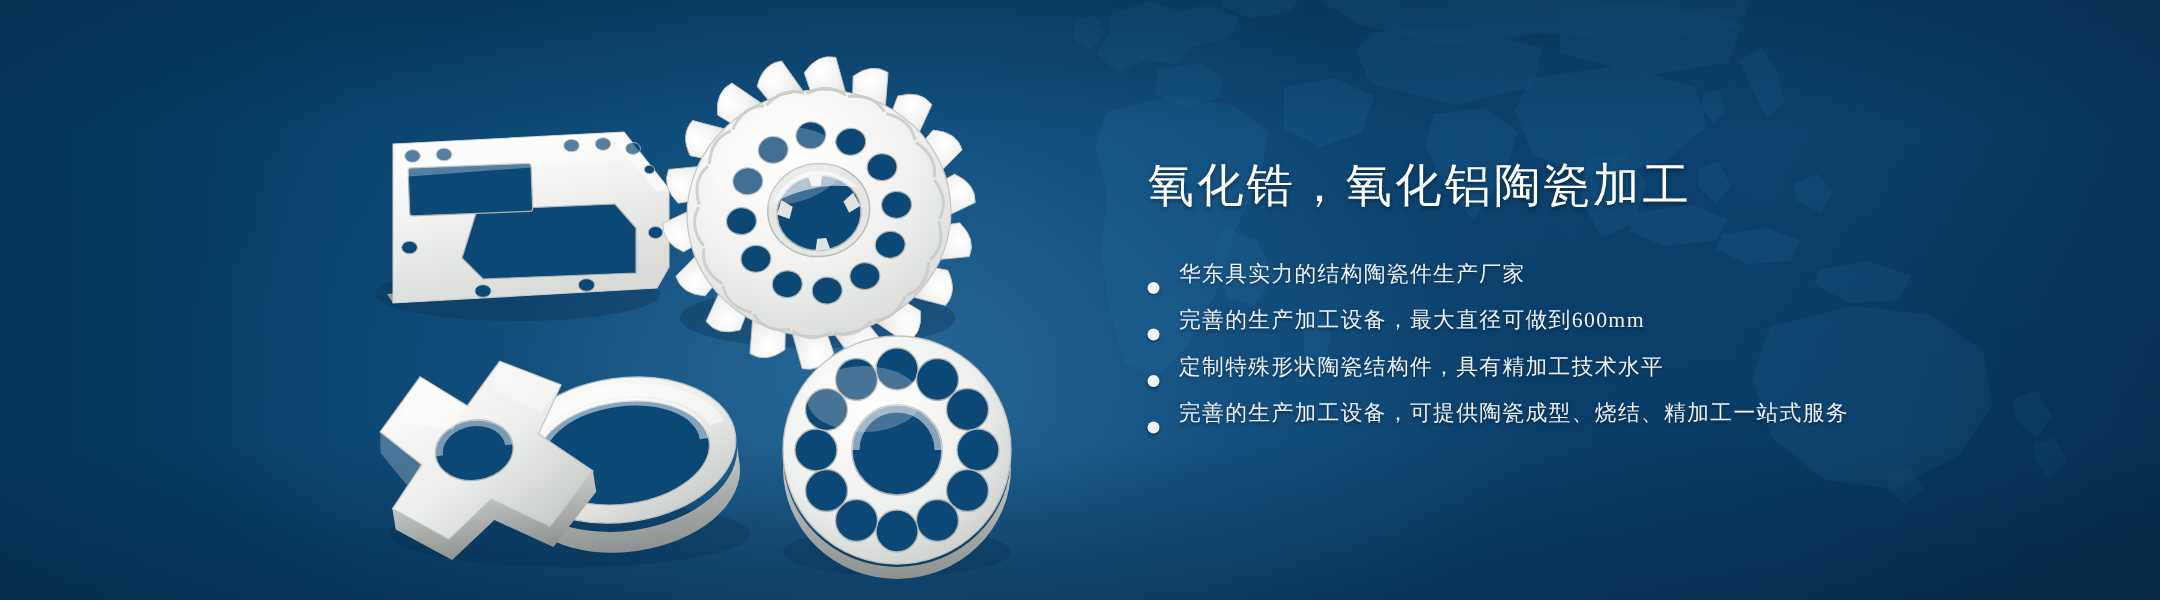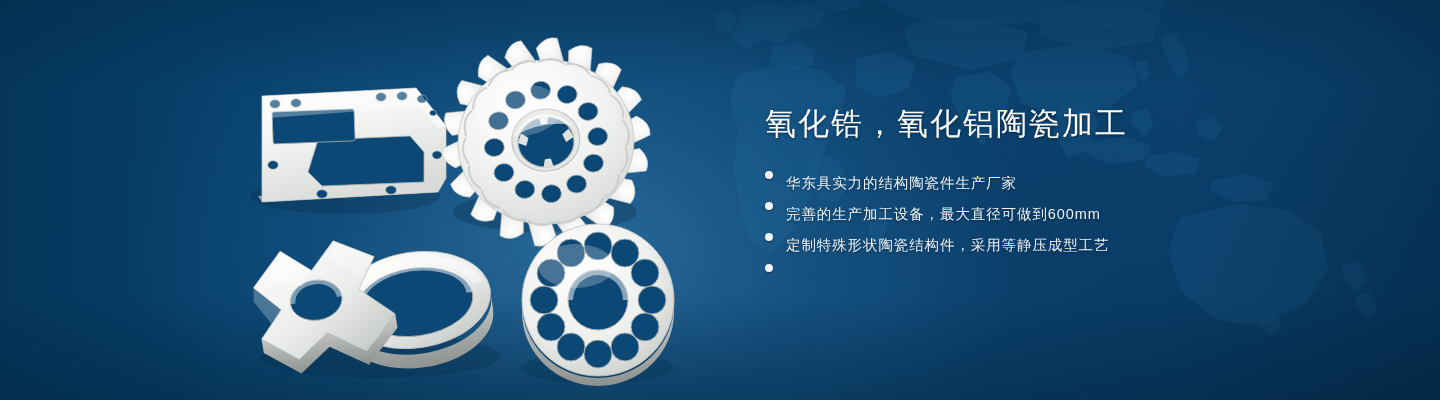--- a/index.html
+++ b/index.html
@@ -67,23 +67,24 @@
     line-height:1.18;
     letter-spacing:2px;
     color:#ffffff;
     font-weight:400;
     text-shadow:0 1px 3px rgba(0,18,36,0.55);
     white-space:nowrap;
   }
   .bullets{ margin-top:28px; list-style:none; }
   .bullet{
     display:flex;
-    align-items:flex-start;
+    align-items:flex-end;
     margin-bottom:6px;
     height:25px;
+    font-family:Liberation Serif, serif;
   }
   .dot{
     flex:0 0 auto;
     width:8px; height:8px;
     border-radius:50%;
     background:#f2f6fa;
     margin-right:13px;
     box-shadow:0 1px 2px rgba(0,14,30,0.5);
   }
   .btext{
@@ -375,22 +376,23 @@
       <li class="bullet">
         <span class="dot"></span>
         <span class="btext">华东具实力的结构陶瓷件生产厂家</span>
       </li>
       <li class="bullet">
         <span class="dot"></span>
         <span class="btext">完善的生产加工设备，最大直径可做到600mm</span>
       </li>
       <li class="bullet">
         <span class="dot"></span>
-        <span class="btext">定制特殊形状陶瓷结构件，采用等静压成型工艺</span>
+        <span class="btext">定制特殊形状陶瓷结构件，具有精加工技术水平</span>
       </li>
       <li class="bullet">
         <span class="dot"></span>
+        <span class="btext">完善的生产加工设备，可提供陶瓷成型、烧结、精加工一站式服务</span>
       </li>
     </ul>
 
   </div>
 
 </div>
 
 </body></html>

